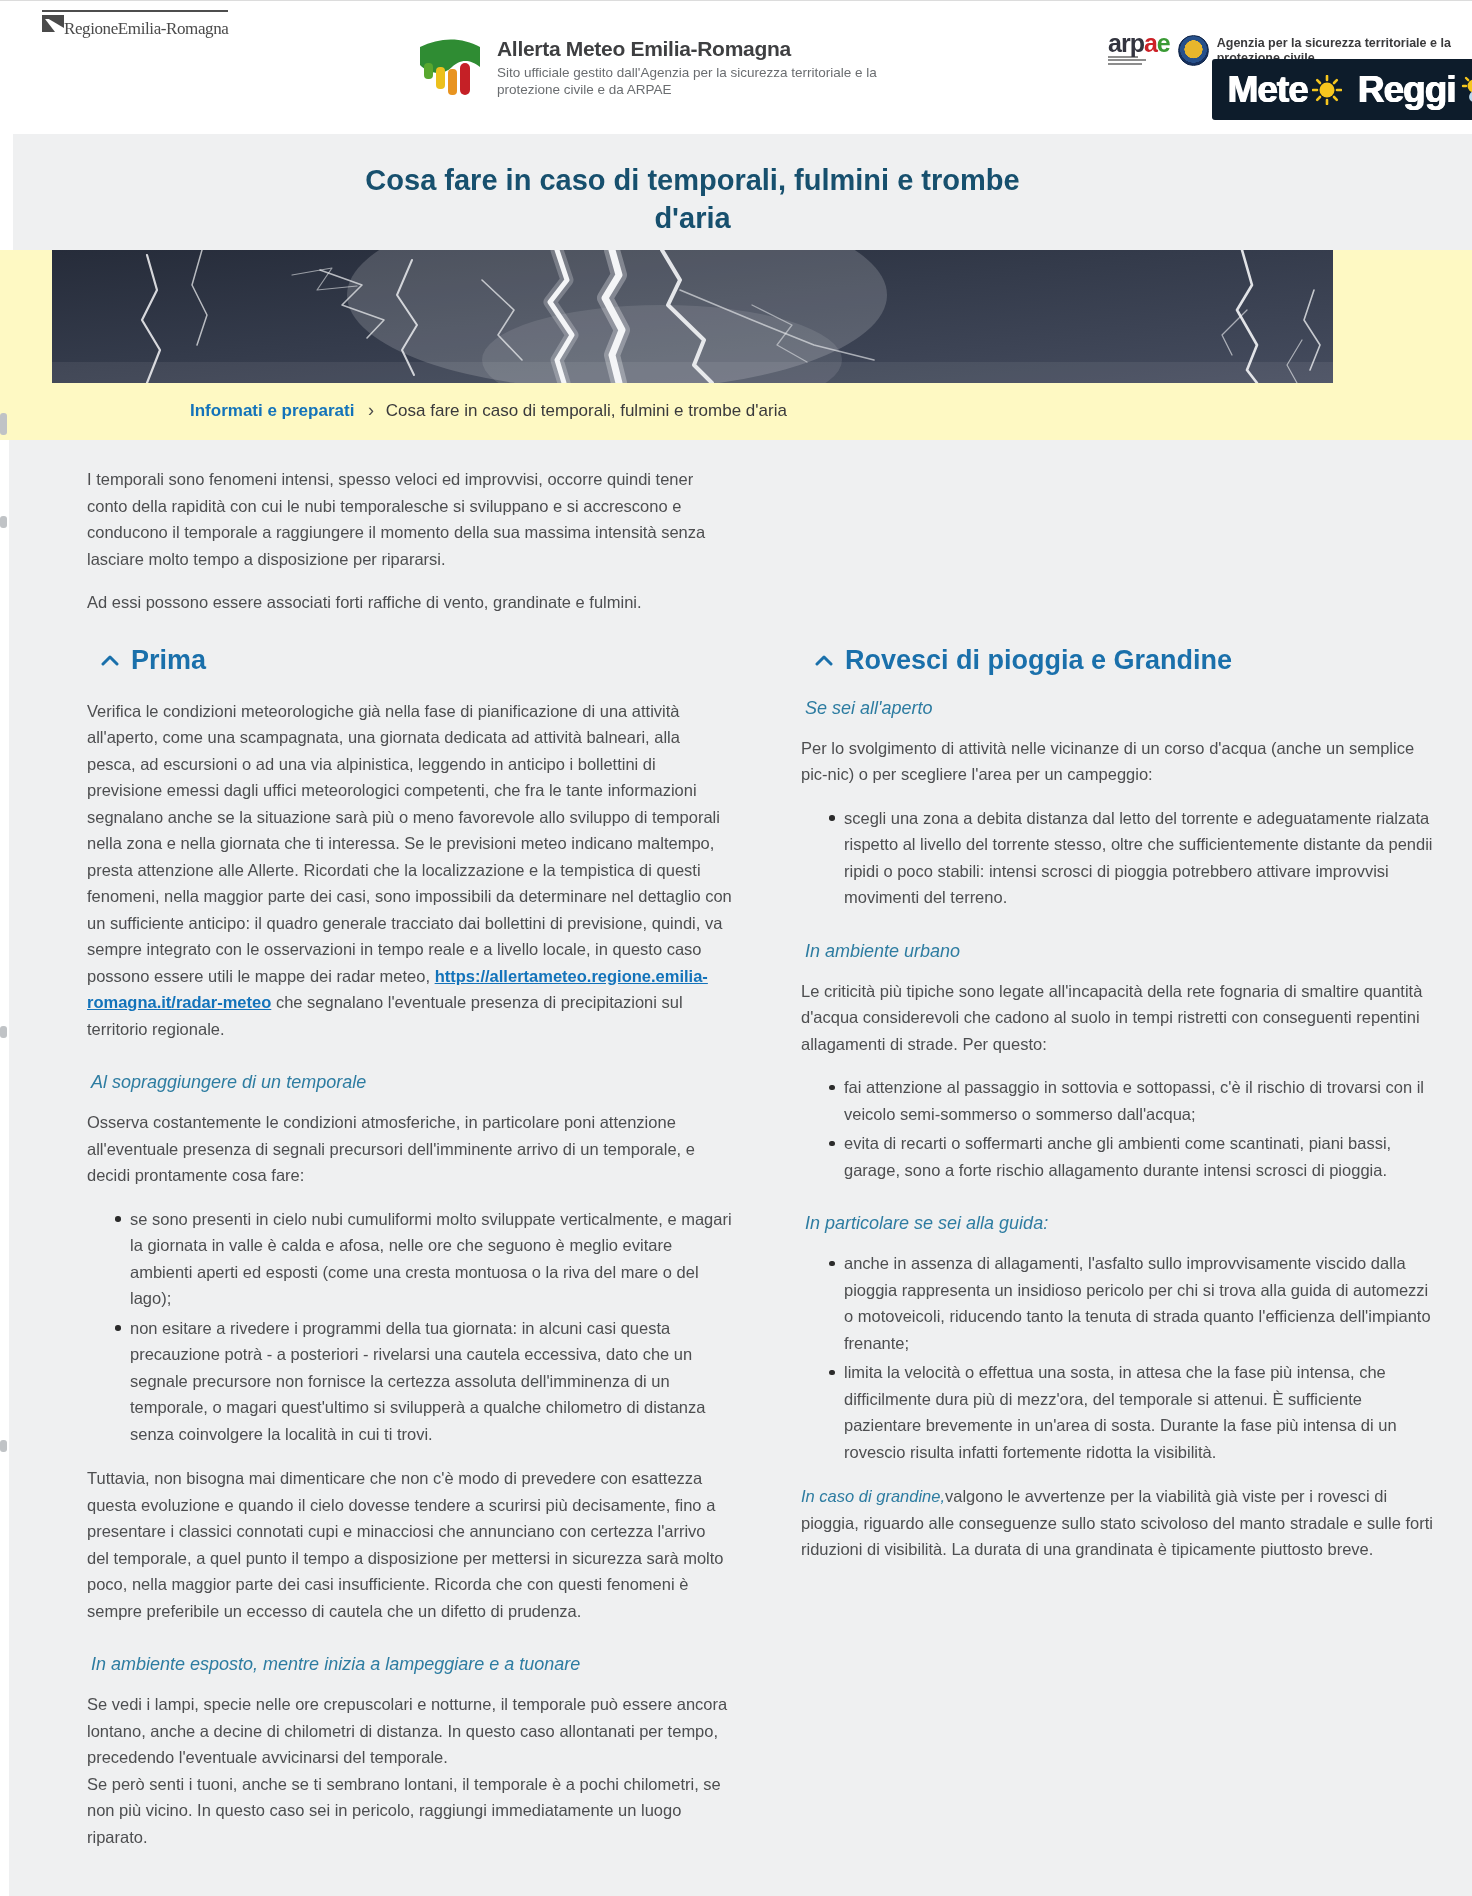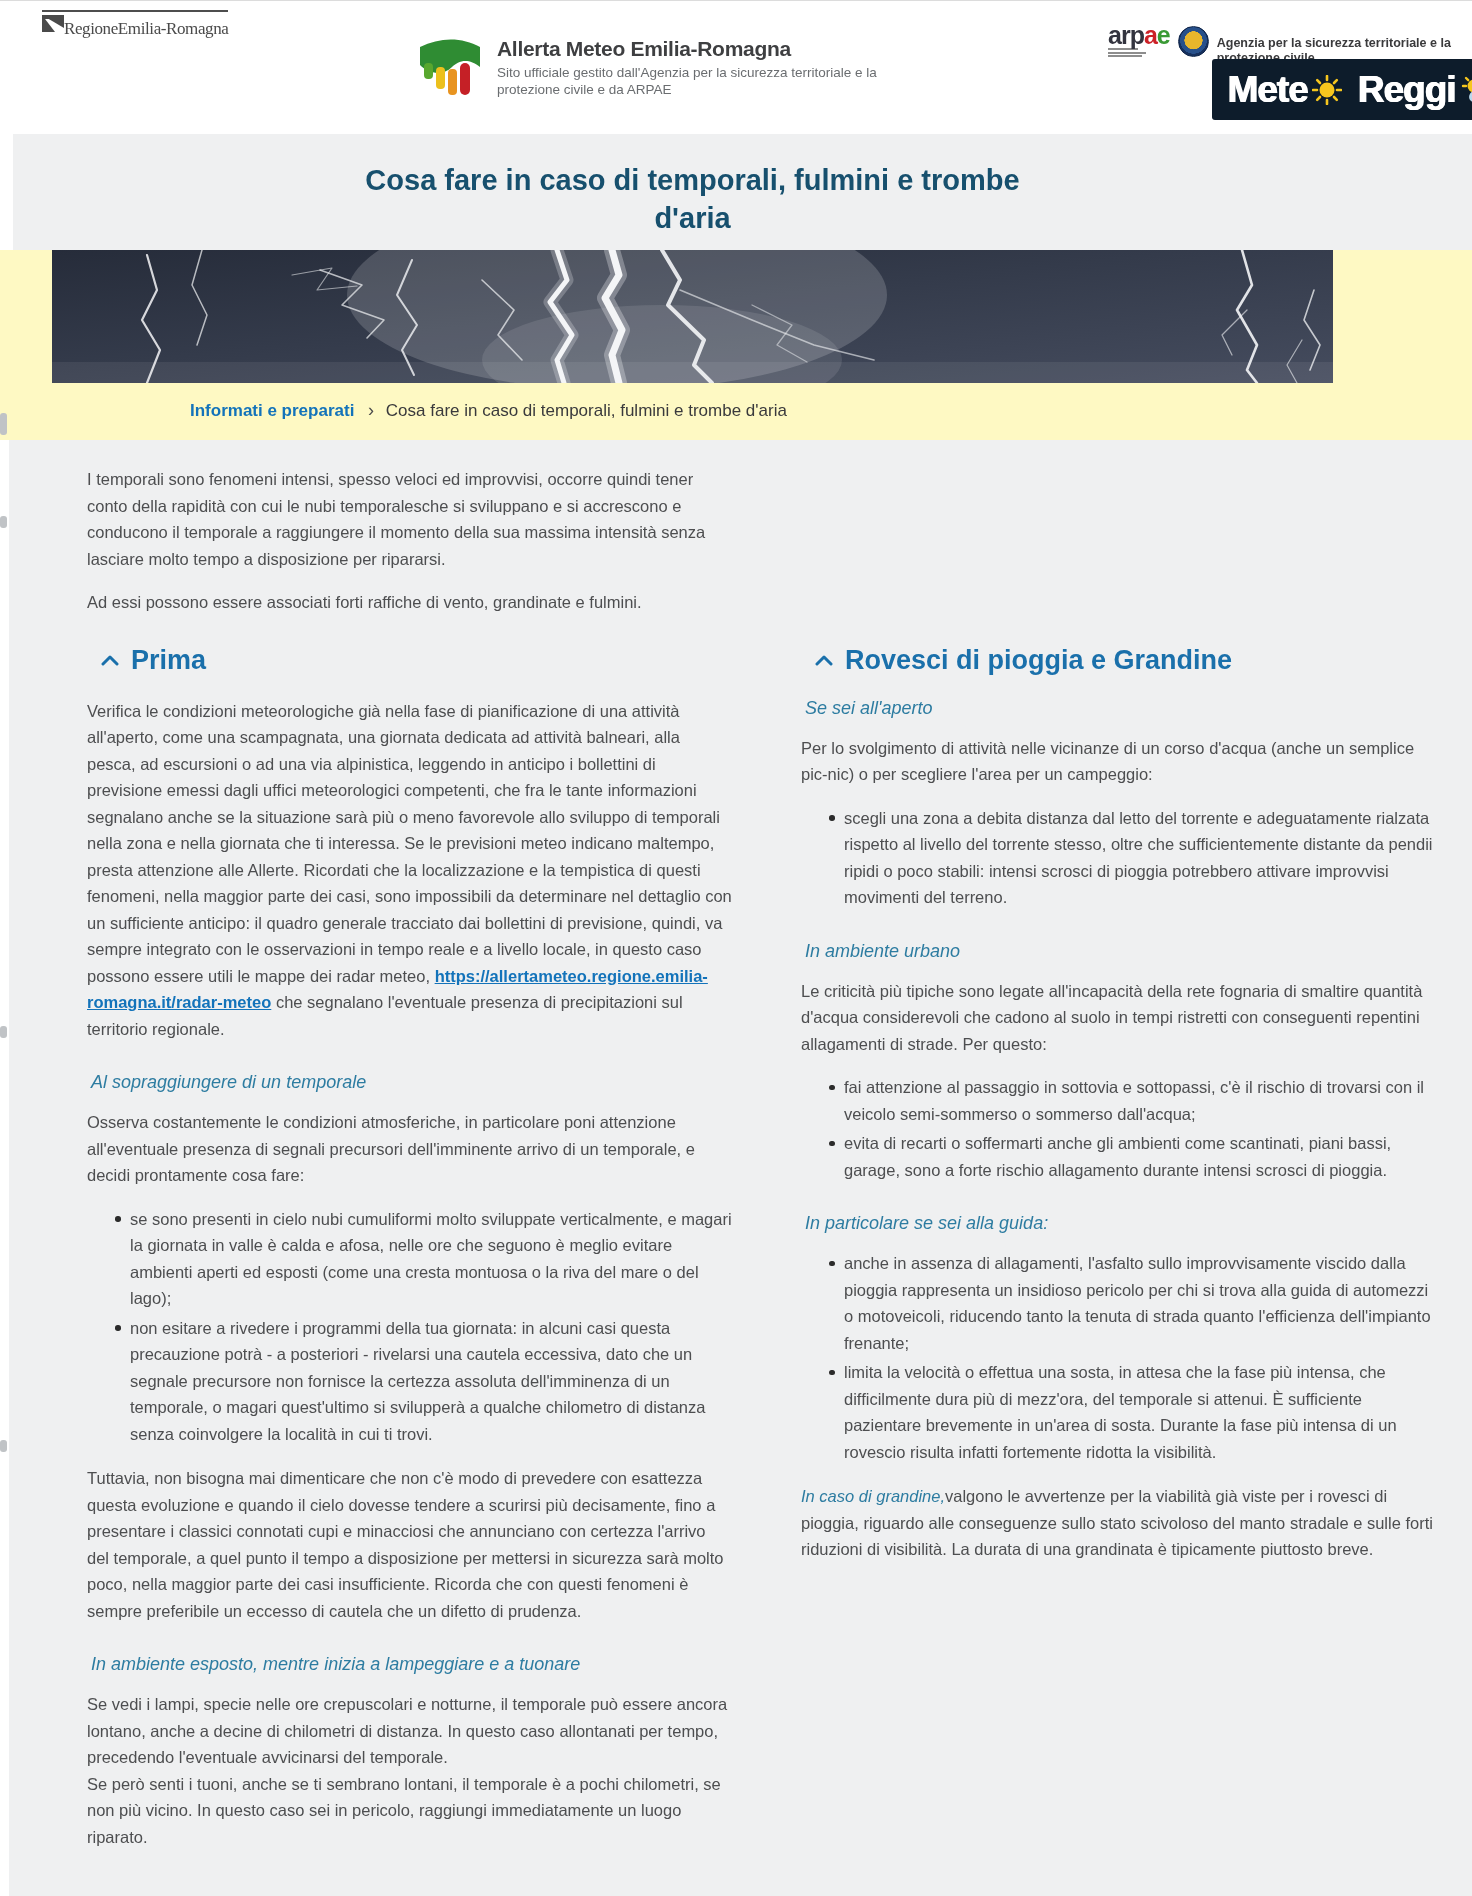--- a/index.html
+++ b/index.html
@@ -6,21 +6,21 @@
   body{width:1472px;height:1896px;overflow:hidden;position:relative;
        font-family:"Liberation Sans",sans-serif;color:#4d4e50;}
   
   .topbar{position:relative;height:133px;background:#ffffff;border-top:1px solid #dcdcdc;}
   .region-logo{position:absolute;left:42px;top:9px;display:flex;align-items:flex-end;gap:0;
                border-top:2px solid #4d4d4d;padding-top:3px;cursor:pointer;}
   .region-text{font-family:"Liberation Serif",serif;font-size:17px;color:#4a4a4a;letter-spacing:-0.4px;}
   .site-brand{position:absolute;left:418px;top:36px;display:flex;gap:15px;align-items:flex-start;cursor:pointer;}
   .site-title{font-size:21px;font-weight:bold;color:#3e3f41;letter-spacing:-0.3px;}
   .site-subtitle{font-size:13.5px;color:#6a6d70;line-height:17px;max-width:432px;margin-top:3px;}
-  .agency-row{position:absolute;left:1108px;top:16px;display:flex;align-items:center;gap:8px;cursor:pointer;}
+  .agency-row{position:absolute;left:1108px;top:16px;display:flex;align-items:flex-end;gap:8px;cursor:pointer;}
   .arpae-word{font-size:25px;font-weight:bold;letter-spacing:-1px;line-height:22px;}
   .arpae-a1{color:#33343f;}        .arpae-a2{color:#cc2127;}        .arpae-a3{color:#3a9a35;}
   .arpae-lines{margin-top:2px;width:38px;}
   .arpae-lines div{height:2px;background:#8d8d8d;margin-bottom:1.5px;}
   .pc-circle{width:29px;height:29px;border-radius:50%;flex:none;
       background:radial-gradient(circle at 50% 46%, #e8b62c 0 42%, #27508a 43% 62%, #16305e 63% 100%);
       border:1px solid #10264a;}
   .agency-label{font-size:12.5px;font-weight:bold;color:#3a3a3c;line-height:15px;max-width:258px;margin-top:19px;}
   .meteo-banner{position:absolute;left:1167px;top:58px;width:303px;height:61px;background:#0d1c2b;
       border-radius:3px;display:flex;align-items:center;justify-content:center;gap:4px;cursor:pointer;margin-left:45px;}

